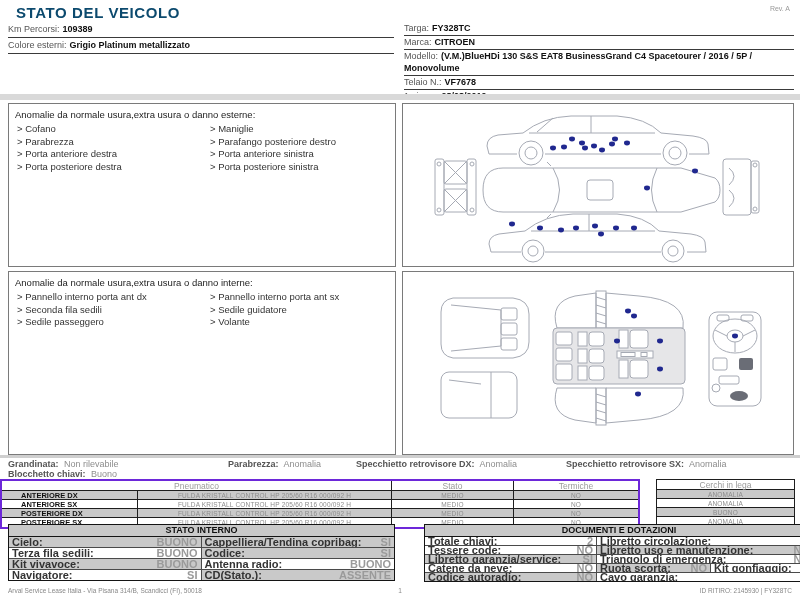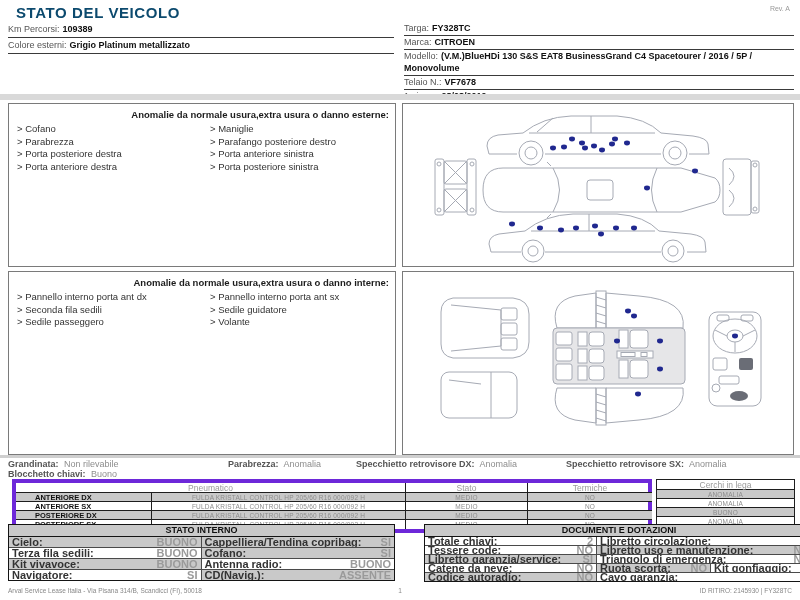--- a/index.html
+++ b/index.html
@@ -23,35 +23,35 @@
   .divbar{position:absolute;left:0;width:800px;background:#d9d9d9;}
   #bar1{top:94px;height:6px;}
   #bar2{top:455px;height:3px;background:#cfcfcf;}
 
   
   .panel{position:absolute;border:1px solid #7a7a7a;background:#fff;box-sizing:border-box;}
   #ext-text{left:8px;top:103px;width:388px;height:164px;}
   #ext-diag{left:402px;top:103px;width:392px;height:164px;}
   #int-text{left:8px;top:271px;width:388px;height:184px;}
   #int-diag{left:402px;top:271px;width:392px;height:184px;}
-  .panel .hd{margin:5px 6px 3px;font-size:9.5px;font-weight:bold;color:#1c1c1c;text-align:right;}
+  .panel .hd{margin:5px 6px 3px;font-size:9.5px;font-weight:normal;color:#1c1c1c;}
   .cols{display:flex;font-size:9.5px;color:#333;}
   .cols .col{width:50%;padding-left:8px;line-height:12.5px;}
   .col div::before{content:"> ";}
 
   
   .sum{position:absolute;font-size:9px;white-space:nowrap;}
   .sum .lbl{font-weight:bold;color:#555;}
   .sum .v{color:#8d8d8d;}
   #sum0{left:8px;top:459px;}   #sum1{left:228px;top:459px;}
   #sum2{left:356px;top:459px;} #sum3{left:566px;top:459px;}
   #sum4{left:8px;top:469px;}
 
   
-  .tyres{position:absolute;left:12px;top:479px;width:640px;border:4px solid #6d28d9;
+  .tyres{position:absolute;left:0;top:479px;width:640px;border:2px solid #6d28d9;
          display:grid;grid-template-columns:136px 254px 122px 124px;box-sizing:border-box;}
   .tyres>div{border-right:1px solid #1e1e1e;border-bottom:1px solid #1e1e1e;
              box-sizing:border-box;overflow:hidden;white-space:nowrap;}
   .tyres .last-col{border-right:none;} .tyres .last-row{border-bottom:none;}
   .th{height:10px;line-height:10px;text-align:center;font-size:8.5px;color:#9a9a9a;}
   .span2{grid-column:1/3;}
   .pos{height:9px;line-height:9px;font-size:7.5px;font-weight:bold;color:#111;padding-left:19px;}
   .tv{height:9px;line-height:9px;font-size:6.5px;color:#8d8d8d;text-align:center;letter-spacing:.2px;}
   .cerchi{position:absolute;left:656px;top:479px;width:139px;border:1px solid #1e1e1e;box-sizing:border-box;}
   .cerchi>div{border-bottom:1px solid #1e1e1e;box-sizing:border-box;}
@@ -112,22 +112,22 @@
 
   <div class="divbar" id="bar1"></div>
   <div class="divbar" id="bar2"></div>
 
   <div class="panel" id="ext-text">
     <div class="hd">Anomalie da normale usura,extra usura o danno esterne:</div>
     <div class="cols">
       <div class="col alist">
         <div>Cofano</div>
         <div>Parabrezza</div>
+        <div>Porta anteriore destra</div>
         <div>Porta posteriore destra</div>
-        <div>Porta anteriore destra</div>
       </div>
       <div class="col alist">
         <div>Maniglie</div>
         <div>Parafango posteriore destro</div>
         <div>Porta anteriore sinistra</div>
         <div>Porta posteriore sinistra</div>
       </div>
     </div>
   </div>
 
@@ -345,41 +345,41 @@
           <span class="bl">Cappelliera/Tendina copribag:</span>
           <span class="bv">SI</span>
         </div>
     </div>
     <div class="brow">
       <div class="bcell w50">
           <span class="bl">Terza fila sedili:</span>
           <span class="bv">BUONO</span>
         </div>
       <div class="bcell w50 g">
-          <span class="bl">Cofano:</span>
+          <span class="bl">Codice:</span>
           <span class="bv">SI</span>
         </div>
     </div>
     <div class="brow">
       <div class="bcell w50 g">
           <span class="bl">Kit vivavoce:</span>
           <span class="bv">BUONO</span>
         </div>
       <div class="bcell w50">
           <span class="bl">Antenna radio:</span>
           <span class="bv">BUONO</span>
         </div>
     </div>
     <div class="brow">
       <div class="bcell w50">
           <span class="bl">Navigatore:</span>
           <span class="bv">SI</span>
         </div>
       <div class="bcell w50 g">
-          <span class="bl">CD(Navig.):</span>
+          <span class="bl">CD(Stato.):</span>
           <span class="bv">ASSENTE</span>
         </div>
     </div>
   </div>
 
   <div class="btable" id="docs">
     <div class="bt-head">DOCUMENTI E DOTAZIONI</div>
     <div class="brow">
       <div class="bcell wdoc-l">
           <span class="bl">Totale chiavi:</span>

